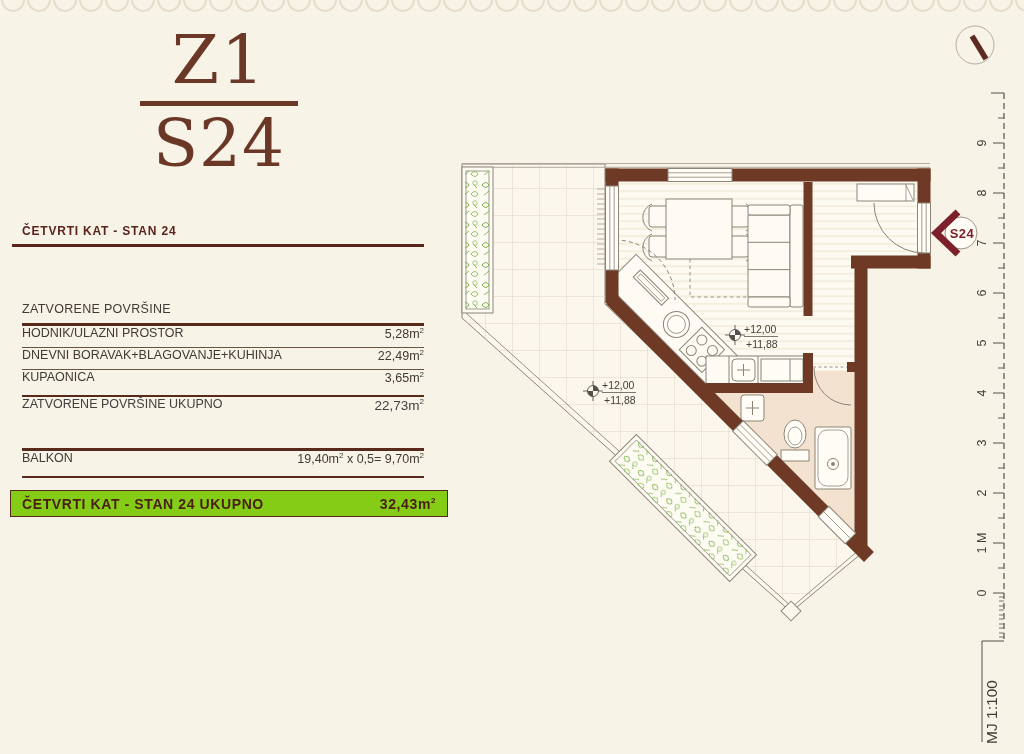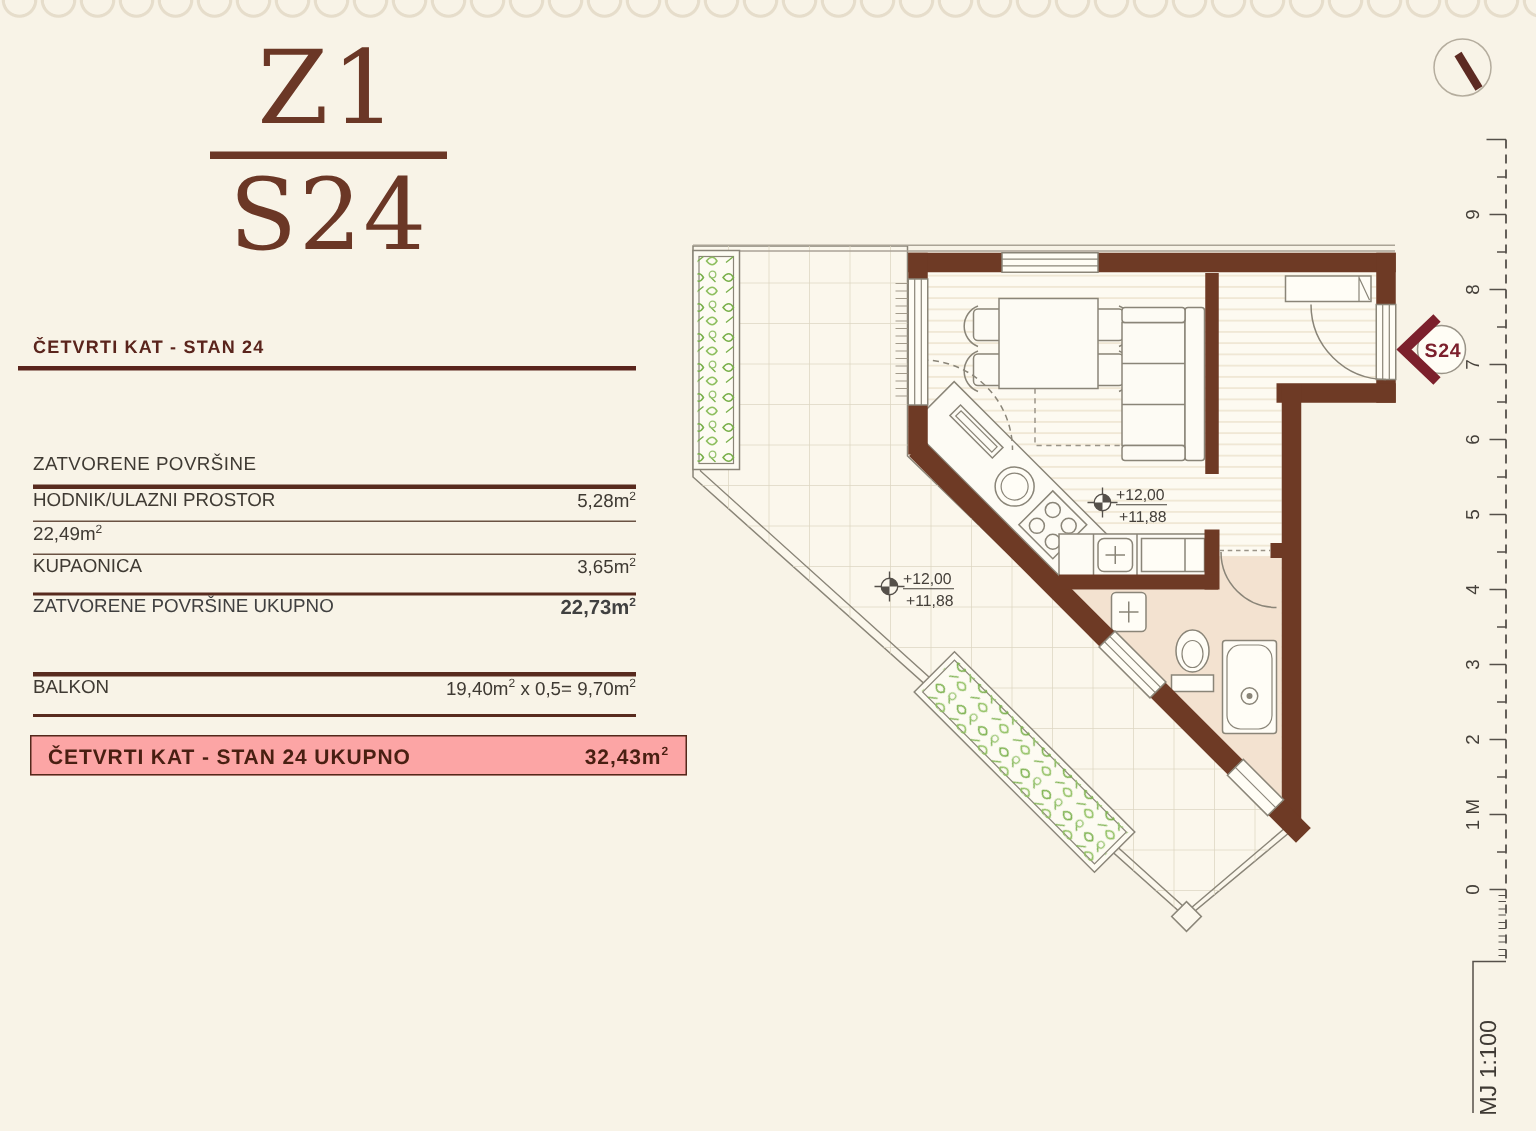--- a/index.html
+++ b/index.html
@@ -26,25 +26,25 @@
          letter-spacing:.8px;color:#5a241c;}
   .title-rule{position:absolute;left:12px;top:244px;width:412px;height:3px;background:#5a241c;}
   
   .panel{position:absolute;left:22px;top:266px;width:402px;font-size:12.5px;color:#3f3a33;margin-top:36px;}
   .sec{height:17px;letter-spacing:.3px;}
   .rule-thick{height:2.5px;background:#582a1e;margin-top:4px;}
   .rule-thin{height:1px;background:#6a5243;}
   .trow{display:flex;justify-content:space-between;height:21px;}
   .trow.total{height:24px;border:none;}
   .maroon{color:#404040;}
-  .bold{font-weight:bold;font-size:13.5px;}
+  .bold{font-weight:normal;font-size:13.5px;}
   sup{font-size:8px;}
   .spacer{height:23px;}
-  .grand{position:absolute;left:20px;top:490px;width:414px;height:25px;
-         background:#fca5a5;border:1.5px solid #53281b;display:flex;
+  .grand{position:absolute;left:10px;top:490px;width:414px;height:25px;
+         background:#84cc16;border:1.5px solid #53281b;display:flex;
          justify-content:space-between;align-items:center;padding:0 11px;
          font-weight:bold;font-size:14px;color:#491f12;letter-spacing:.6px;}
   
   .plansvg{position:absolute;left:440px;top:0;width:584px;height:754px;}
   svg text{font-family:"Liberation Sans", sans-serif;}
 </style>
 </head>
 <body>
 
 <div class="scallops"></div>
@@ -62,20 +62,21 @@
   <div class="sec">ZATVORENE POVRŠINE</div>
   <div class="rule-thick"></div>
 
   <div class="trow">
     <span>HODNIK/ULAZNI PROSTOR</span>
     <span><span>5,28</span><span>m</span><sup>2</sup></span>
   </div>
   <div class="rule-thin"></div>
 
   <div class="trow">
+    <span>DNEVNI BORAVAK+BLAGOVANJE+KUHINJA</span>
     <span><span>22,49</span><span>m</span><sup>2</sup></span>
   </div>
   <div class="rule-thin"></div>
 
   <div class="trow">
     <span>KUPAONICA</span>
     <span><span>3,65</span><span>m</span><sup>2</sup></span>
   </div>
   <div class="rule-thick"></div>
 

